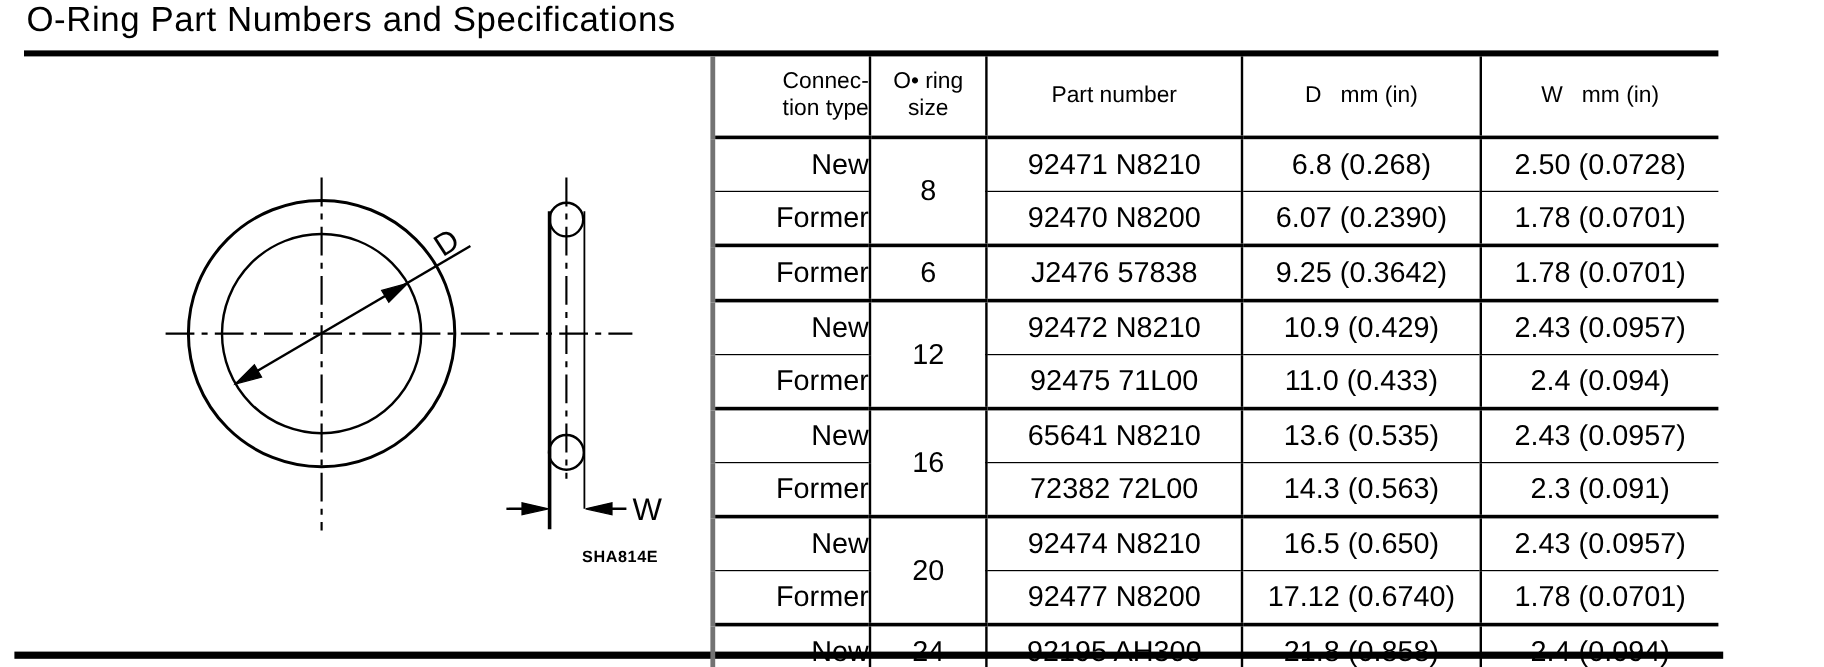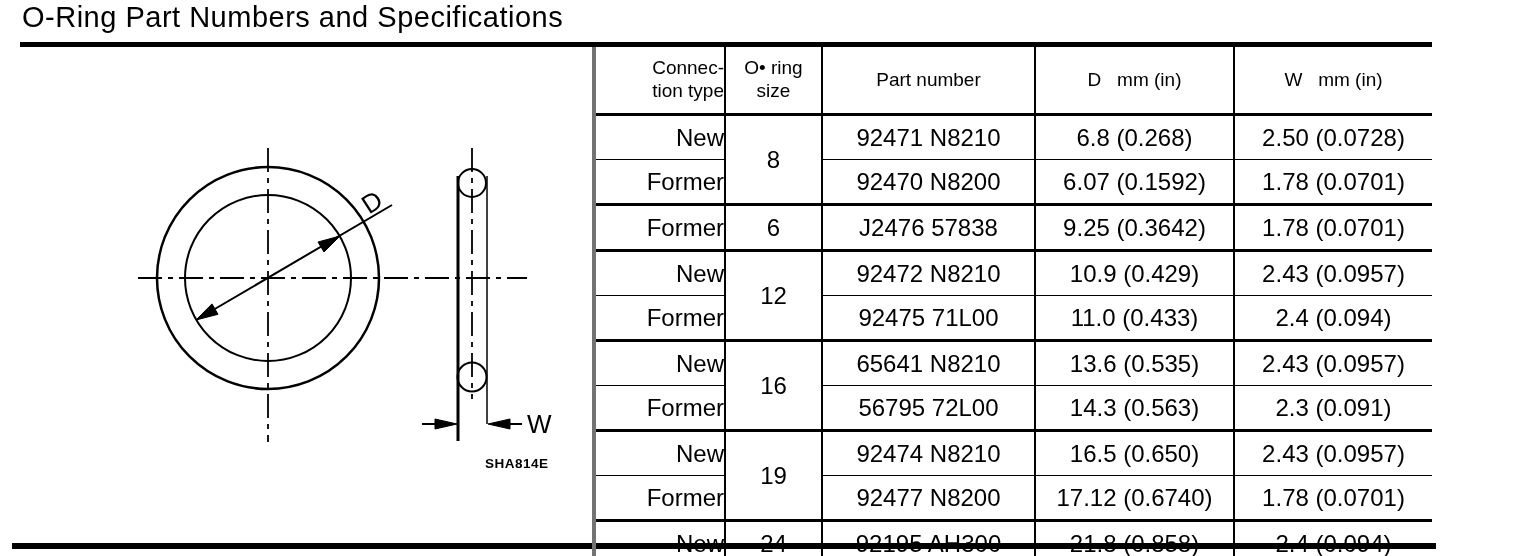--- a/index.html
+++ b/index.html
@@ -113,21 +113,21 @@
       <tr>
         <td class="bb">New</td>
         <td class="tb" rowspan="2">8</td>
         <td class="bb">92471 N8210</td>
         <td class="bb">6.8 (0.268)</td>
         <td class="bb">2.50 (0.0728)</td>
       </tr>
       <tr>
         <td class="tb">Former</td>
         <td class="tb">92470 N8200</td>
-        <td class="tb">6.07 (0.1592)</td>
+        <td class="tb">6.07 (0.2390)</td>
         <td class="tb">1.78 (0.0701)</td>
       </tr>
       <tr>
         <td class="tb">Former</td>
         <td class="tb" rowspan="1">6</td>
         <td class="tb">J2476 57838</td>
         <td class="tb">9.25 (0.3642)</td>
         <td class="tb">1.78 (0.0701)</td>
       </tr>
       <tr>
@@ -145,27 +145,27 @@
       </tr>
       <tr>
         <td class="bb">New</td>
         <td class="tb" rowspan="2">16</td>
         <td class="bb">65641 N8210</td>
         <td class="bb">13.6 (0.535)</td>
         <td class="bb">2.43 (0.0957)</td>
       </tr>
       <tr>
         <td class="tb">Former</td>
-        <td class="tb">56795 72L00</td>
+        <td class="tb">72382 72L00</td>
         <td class="tb">14.3 (0.563)</td>
         <td class="tb">2.3 (0.091)</td>
       </tr>
       <tr>
         <td class="bb">New</td>
-        <td class="tb" rowspan="2">19</td>
+        <td class="tb" rowspan="2">20</td>
         <td class="bb">92474 N8210</td>
         <td class="bb">16.5 (0.650)</td>
         <td class="bb">2.43 (0.0957)</td>
       </tr>
       <tr>
         <td class="tb">Former</td>
         <td class="tb">92477 N8200</td>
         <td class="tb">17.12 (0.6740)</td>
         <td class="tb">1.78 (0.0701)</td>
       </tr>

